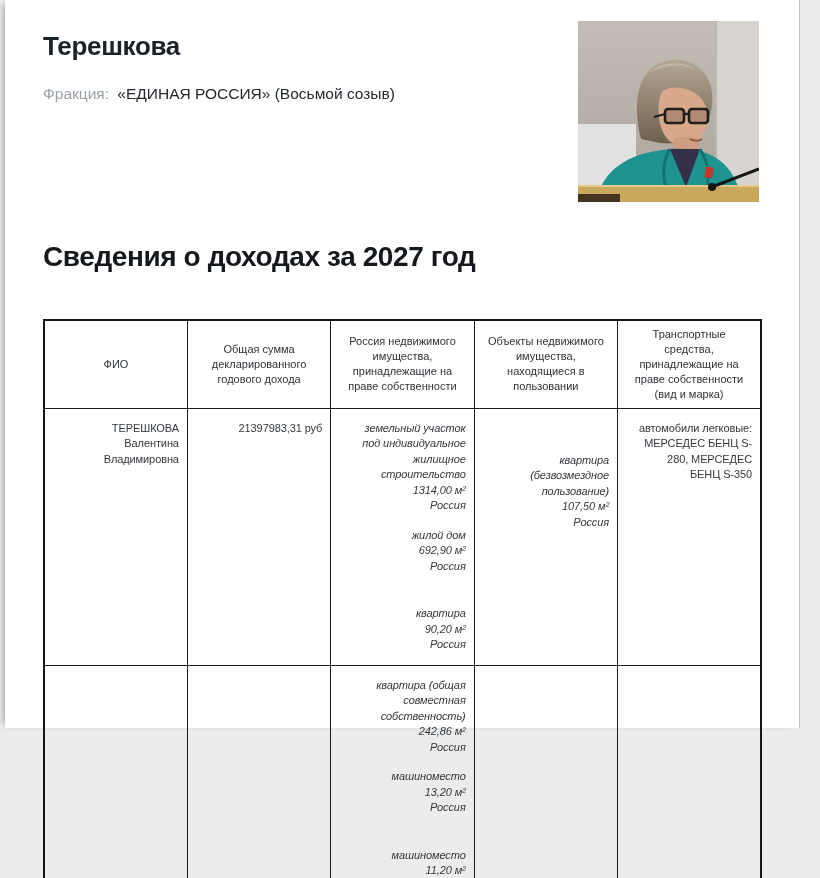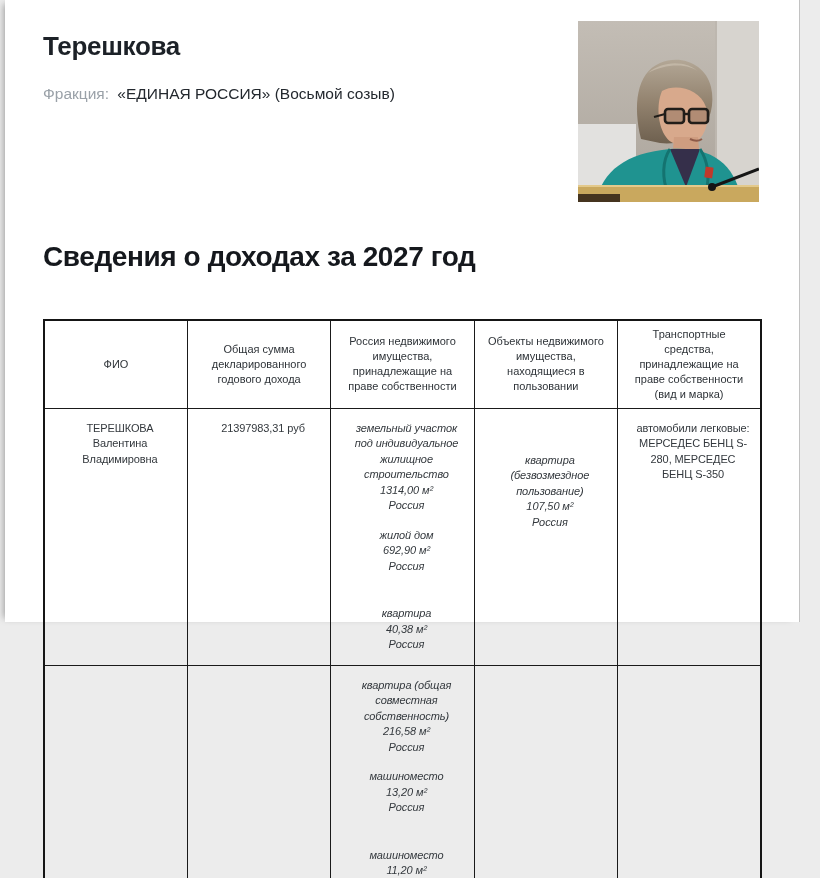--- a/index.html
+++ b/index.html
@@ -9,21 +9,21 @@
     background: #ececec;
     font-family: "Liberation Sans", "DejaVu Sans", sans-serif;
     overflow: hidden;
   }
   .stage { position: relative; width: 820px; height: 878px; }
 
   
   .card {
     position: absolute;
     left: 5px; top: 0;
-    width: 795px; height: 622px;
+    width: 795px; height: 728px;
     background: #ffffff;
     border-right: 1px solid #c2c2c2;
     box-shadow: -5px 0 7px -4px rgba(0,0,0,.35);
   }
 
   
   .name-block {
     position: absolute;
     left: 38px; top: 26px;
     width: 520px;
@@ -82,21 +82,21 @@
     line-height: 15px;
     text-align: center;
     vertical-align: middle;
     padding: 4px 10px;
     color: #2e3338;
     height: 88px;
   }
   .income-table td {
     border: 1px solid #1a1a1a;
     vertical-align: top;
-    text-align: center;
+    text-align: right;
     font-size: 11px;
     line-height: 15.5px;
     letter-spacing: -0.1px;
     padding: 12px 8px 12px 16px;
     color: #33383d;
   }
   .row-1 td { height: 238px; }
   .row-2 td { height: 223px; }
   .prop { margin-bottom: 14px; font-style: italic; }
   .prop:last-child { margin-bottom: 0; margin-top: 32px; }
@@ -193,40 +193,40 @@
               <div>1314,00 м²</div>
               <div>Россия</div>
             </div>
             <div class="prop">
               <div>жилой дом</div>
               <div>692,90 м²</div>
               <div>Россия</div>
             </div>
             <div class="prop">
               <div>квартира</div>
-              <div>40,38 м²</div>
+              <div>90,20 м²</div>
               <div>Россия</div>
             </div>
           </td>
           <td>
             <div class="prop">
               <div>квартира (безвозмездное пользование)</div>
               <div>107,50 м²</div>
               <div>Россия</div>
             </div>
           </td>
           <td>автомобили легковые: МЕРСЕДЕС БЕНЦ S-280, МЕРСЕДЕС БЕНЦ S-350</td>
         </tr>
         <tr class="row-2">
           <td></td>
           <td></td>
           <td>
             <div class="prop">
               <div>квартира (общая совместная собственность)</div>
-              <div>216,58 м²</div>
+              <div>242,86 м²</div>
               <div>Россия</div>
             </div>
             <div class="prop">
               <div>машиноместо</div>
               <div>13,20 м²</div>
               <div>Россия</div>
             </div>
             <div class="prop">
               <div>машиноместо</div>
               <div>11,20 м²</div>

